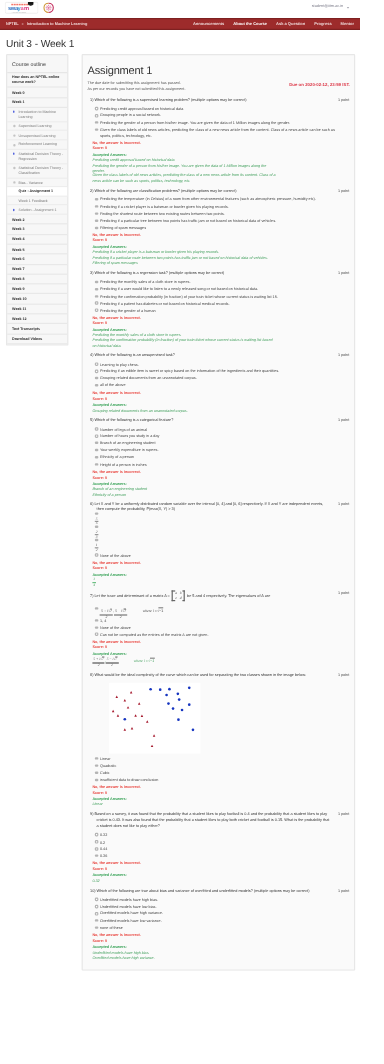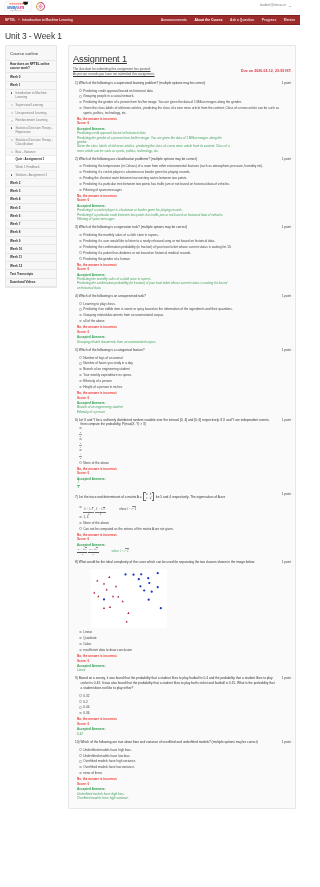--- a/index.html
+++ b/index.html
@@ -34,21 +34,21 @@
   .side-item{font-size:3.05px;font-weight:bold;color:#2e2e2e;padding:1.55px 4px 1.35px 4px;border-bottom:0.6px solid #e8e8e8;line-height:1.45;}
   .side-sub{font-size:3.0px;color:#7a7a7a;padding:1.2px 2px 1.1px 9.5px;border-bottom:0.6px solid #ededed;line-height:1.45;position:relative;}
   .side-sub.active{background:#fff;color:#2e2e2e;font-weight:bold;}
   .bullet{position:absolute;left:4.5px;top:2.6px;width:1.9px;height:1.9px;border-radius:50%;background:#2b3fd8;}
   .bullet.empty{background:#fff;border:0.35px solid #c4c4c4;}
 
   
   .asg-title{font-size:9.2px;color:#333;font-weight:normal;margin:5.5px 0 3px 0;line-height:1;letter-spacing:-0.15px;}
   .asg-note{font-size:3.1px;color:#555;line-height:1.5;}
   .due{position:absolute;right:-0.5px;top:13.5px;font-size:3.6px;font-weight:bold;color:#dc3545;white-space:nowrap;letter-spacing:0.02px;}
-  .asg-head{position:relative;padding:0 0 3px 0;margin-bottom:0;text-decoration:underline;}
+  .asg-head{position:relative;padding:0 0 3px 0;margin-bottom:0;}
 
   .q{margin:0;position:relative;padding:1.2px 0 0 2px;}
   .q-text{font-size:3.2px;color:#333;line-height:1.45;padding-left:5.5px;text-indent:-5.5px;padding-right:16px;}
   .points{position:absolute;right:0;top:1.2px;font-size:3.1px;color:#444;}
   .opt{font-size:3.15px;color:#444;line-height:1.45;padding-left:8.3px;position:relative;margin:1.35px 0 0 0;padding-right:10px;}
   .opt.first{margin-top:3.2px;}
   .radio{position:absolute;left:4.3px;top:0.8px;width:2.3px;height:2.3px;border:0.4px solid #b4b4b4;border-radius:50%;background:#fff;}
   .sq{border-radius:50%;}
   .wrong{color:#e8403a;font-size:3.1px;font-weight:bold;line-height:1.4;margin-top:1.6px;padding-left:2px;}
   .acc{color:#2e9e4f;font-size:3.1px;font-weight:bold;line-height:1.4;margin-top:1.3px;padding-left:2px;}

